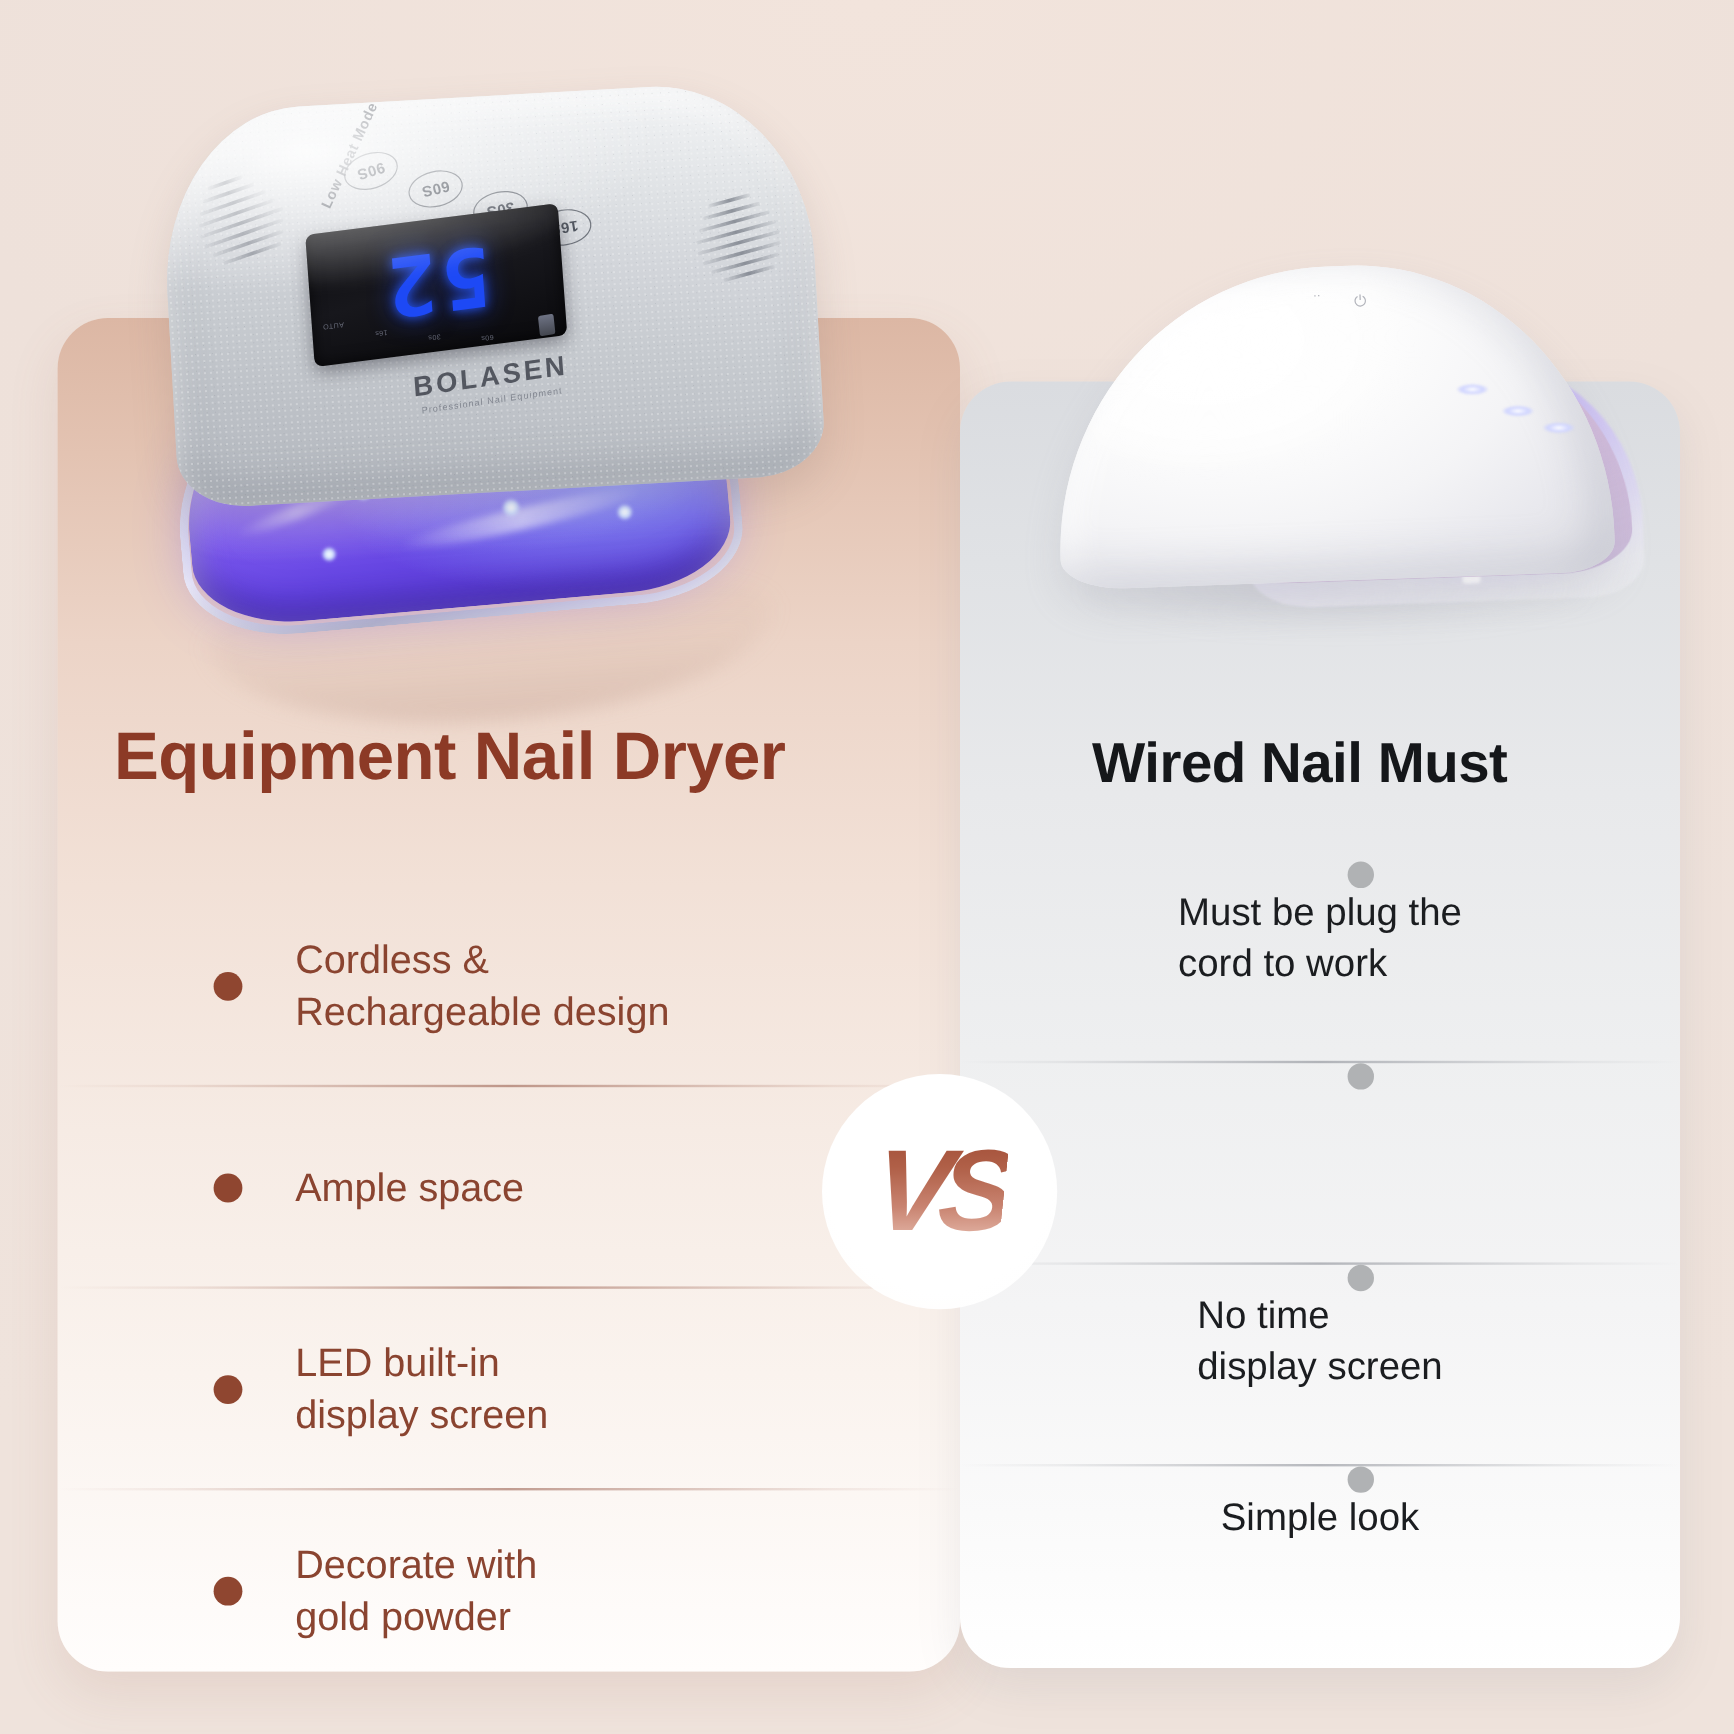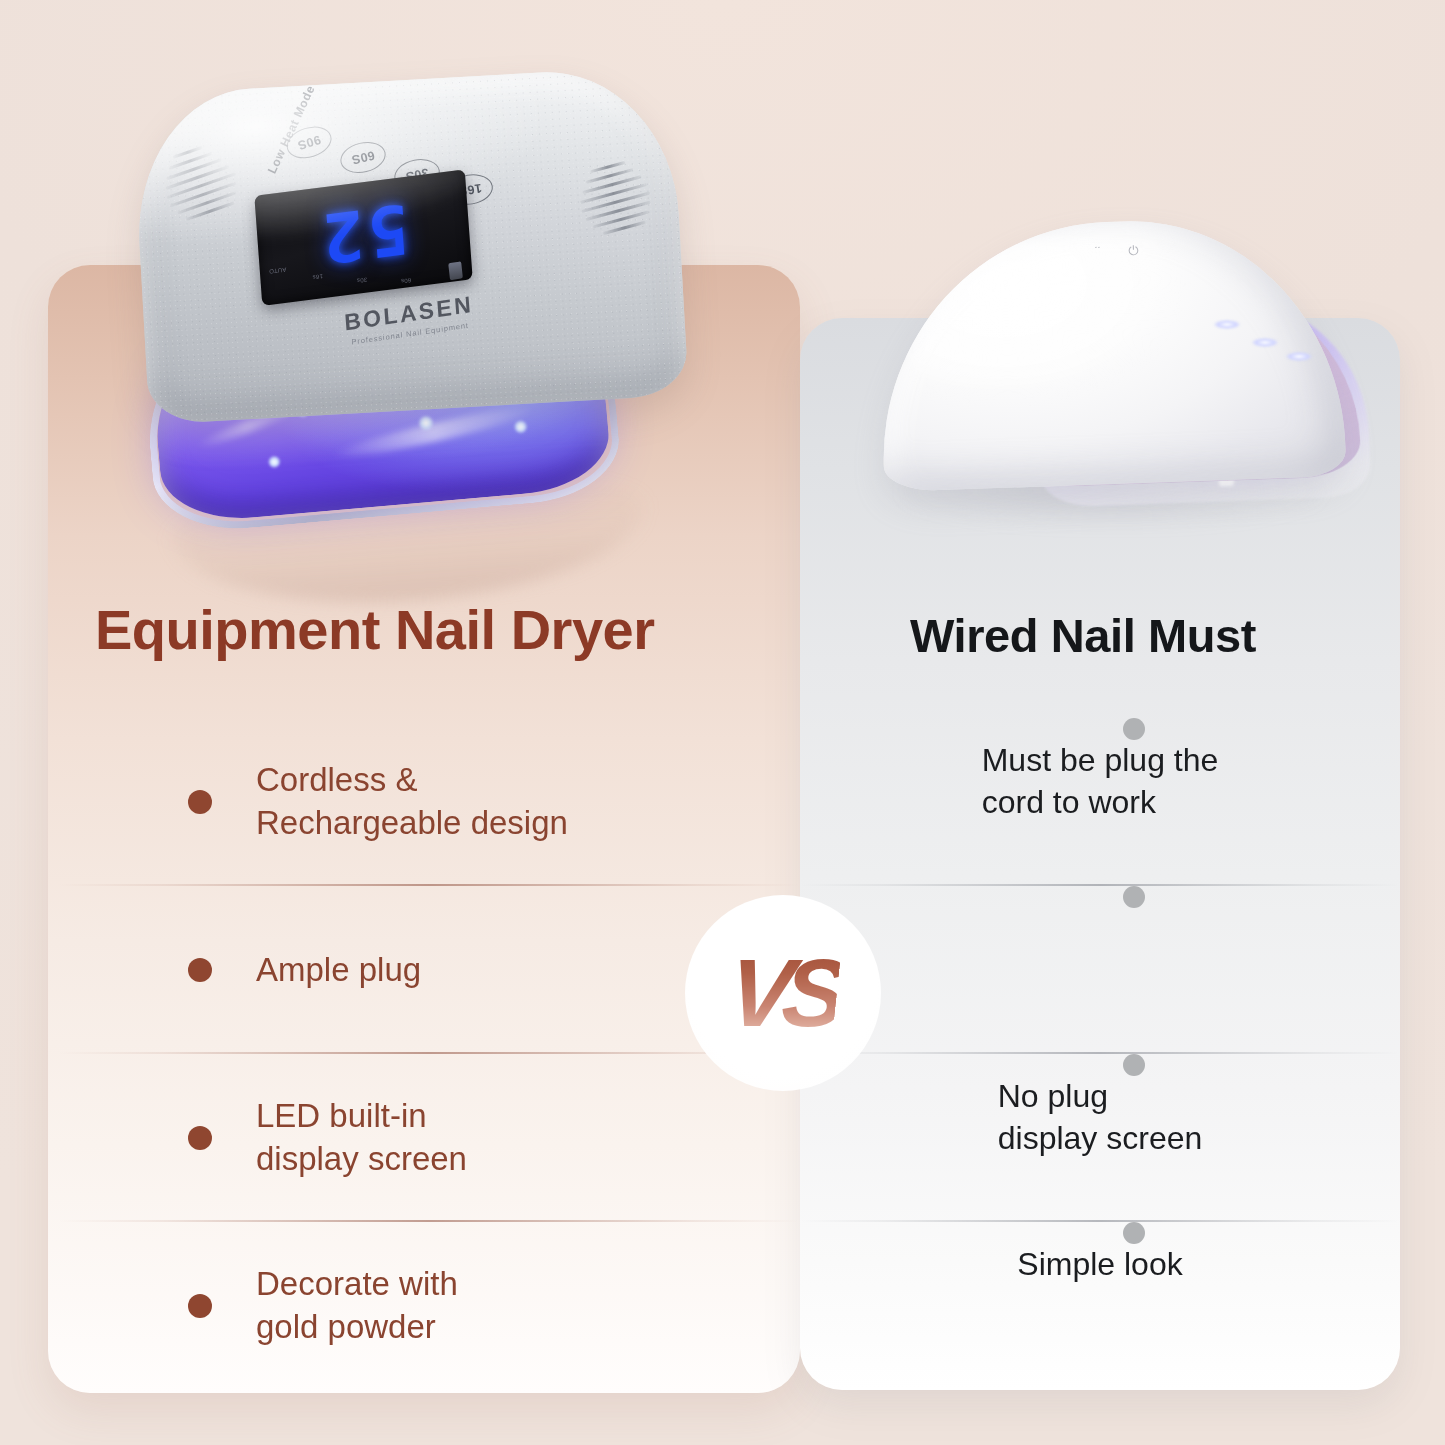--- a/index.html
+++ b/index.html
@@ -352,21 +352,21 @@
     letter-spacing:-0.5px;
   }
   #right-heading{
     left:910px; top:608px;
     font-size:47px;
     color:#15171a;
     letter-spacing:-0.4px;
   }
 
   .feature-list{ position:absolute; }
-  #left-list  { left:48px;  top:718px;  width:752px;padding-left:10px; }
+  #left-list  { left:48px;  top:738px;  width:752px; }
   #right-list { left:800px; top:718px;  width:600px; }
 
   .feature-row{
     position:relative;
     display:flex;
     align-items:center;
     height:168px;
   }
   #right-list .feature-row{ height:168px;flex-direction:column; }
 
@@ -539,21 +539,21 @@
 
   <div class="feature-list" id="left-list">
     <div class="feature-row">
       <div class="bullet"></div>
       <div class="feature-text">Cordless &amp;
 Rechargeable design</div>
       <div class="row-divider"></div>
     </div>
     <div class="feature-row">
       <div class="bullet"></div>
-      <div class="feature-text">Ample plug</div>
+      <div class="feature-text">Ample space</div>
       <div class="row-divider"></div>
     </div>
     <div class="feature-row">
       <div class="bullet"></div>
       <div class="feature-text">LED built-in
 display screen</div>
       <div class="row-divider"></div>
     </div>
     <div class="feature-row">
       <div class="bullet"></div>
@@ -569,21 +569,21 @@
       <div class="feature-text">Must be plug the
 cord to work</div>
       <div class="row-divider"></div>
     </div>
     <div class="feature-row">
       <div class="bullet"></div>
       <div class="row-divider"></div>
     </div>
     <div class="feature-row">
       <div class="bullet"></div>
-      <div class="feature-text">No plug
+      <div class="feature-text">No time
 display screen</div>
       <div class="row-divider"></div>
     </div>
     <div class="feature-row">
       <div class="bullet"></div>
       <div class="feature-text">Simple look</div>
 
     </div>
   </div>
 

